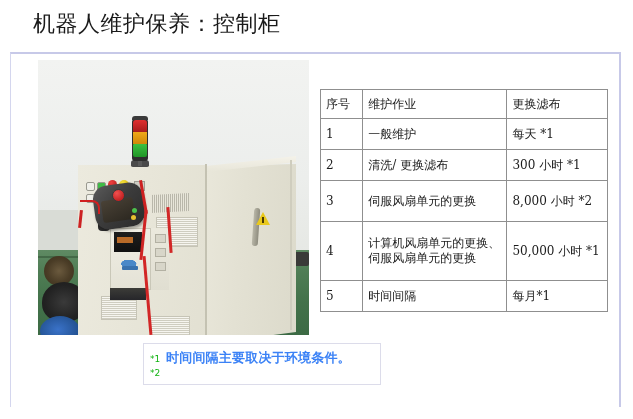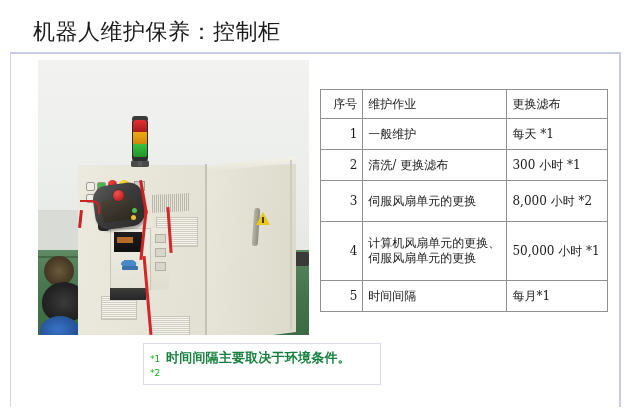--- a/index.html
+++ b/index.html
@@ -20,21 +20,21 @@
     position: absolute;
     left: 0; top: 0;
     width: 633px;
     height: 419px;
     background: #ffffff;
   }
 
   
   #title-bar {
     position: absolute;
-    left: 0; top: 8px;
+    left: 0; top: 0;
     width: 633px;
     height: 52px;
   }
   #page-title {
     position: absolute;
     left: 33px;
     top: 9px;
     font-family: "DejaVu Serif", "Liberation Serif", serif;
     font-size: 22px;
     font-weight: 400;
@@ -361,21 +361,21 @@
     font-size: 12px;
     color: #1b1b1b;
   }
   #maint-table td, #maint-table th {
     border: 1px solid #8f8f8f;
     padding: 3px 5px;
     vertical-align: middle;
     font-weight: normal;
     line-height: 1.25;
   }
-  #maint-table .col-no   { width: 34px;  text-align: right; }
+  #maint-table .col-no   { width: 34px;  text-align: left; }
   #maint-table .col-task { width: 148px; text-align: left; }
   #maint-table .col-int  { width: 96px;  text-align: left; }
   .r1 td { height: 24px; }
   .r2 td { height: 24px; }
   .r3 td { height: 34px; }
   .r4 td { height: 52px; }
   .r5 td { height: 24px; }
   .hdr td { height: 22px; }
 
   
@@ -395,21 +395,21 @@
     margin: 1px 0;
   }
   .fn-mark {
     color: #12b312;
     font-size: 9px;
     font-family: "DejaVu Sans", "Liberation Sans", sans-serif;
     width: 16px;
     flex: none;
   }
   .fn-text {
-    color: #15803d;
+    color: #3b82f6;
     font-size: 13px;
     font-weight: bold;
     font-family: "DejaVu Sans", "Liberation Sans", sans-serif;
     letter-spacing: 0.2px;
     white-space: nowrap;
   }
 </style>
 </head>
 <body>
 

